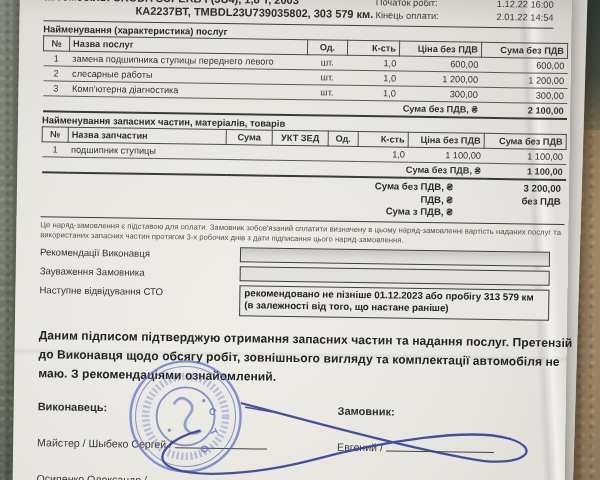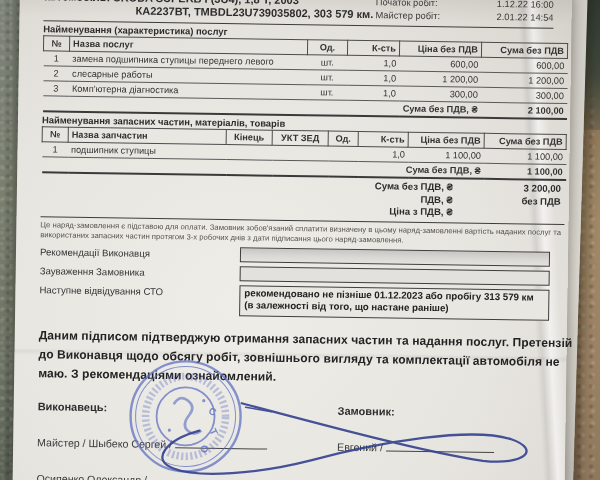--- a/index.html
+++ b/index.html
@@ -106,21 +106,21 @@
       <div class="veh-block">
         <div>автомобіль: SKODA SUPERB I (3U4), 1,8 Т, 2003</div>
         <div class="veh-line2">КА2237ВТ, TMBDL23U739035802, 303 579 км.</div>
       </div>
       <div class="times-block">
         <div class="time-row">
           <span>Початок робіт:</span>
           <span>1.12.22 16:00</span>
         </div>
         <div class="time-row">
-          <span>Майстер робіт:</span>
+          <span>Кінець оплати:</span>
           <span>2.01.22 14:54</span>
         </div>
       </div>
     </div>
 
     <div class="rule-strong"></div>
 
     <div class="sec-title">Найменування (характеристика) послуг</div>
     <table>
       <colgroup>
@@ -180,21 +180,21 @@
           <col style="width:56px">
           <col style="width:30px">
           <col style="width:50px">
           <col style="width:76px">
           <col style="width:82px">
         </colgroup>
       <tbody>
           <tr>
         <th class="c">№</th>
         <th>Назва запчастин</th>
-        <th class="c">Кінець</th>
+        <th class="c">Сума</th>
         <th class="c">УКТ ЗЕД</th>
         <th class="c">Од.</th>
         <th class="r">К-сть</th>
         <th class="r">Ціна без ПДВ</th>
         <th class="r">Сума без ПДВ</th>
       </tr>
       <tr>
         <td class="c">1</td>
         <td>подшипник ступицы</td>
         <td></td>
@@ -214,21 +214,21 @@
     <div class="totals">
       <div class="tot-row">
         <span class="tot-label">Сума без ПДВ, ₴</span>
         <span class="tot-val">3 200,00</span>
       </div>
       <div class="tot-row">
         <span class="tot-label">ПДВ, ₴</span>
         <span class="tot-val">без ПДВ</span>
       </div>
       <div class="tot-row">
-        <span class="tot-label">Ціна з ПДВ, ₴</span>
+        <span class="tot-label">Сума з ПДВ, ₴</span>
         <span class="tot-val"></span>
       </div>
     </div>
 
     <div class="legal">Це наряд-замовлення є підставою для оплати. Замовник зобов'язаний сплатити визначену в цьому наряд-замовленні вартість наданих послуг та використаних запасних частин протягом 3-х робочих днів з дати підписання цього наряд-замовлення.</div>
 
     <div class="field-row">
       <div class="field-label">Рекомендації Виконавця</div>
       <div class="field-box"></div>
     </div>

